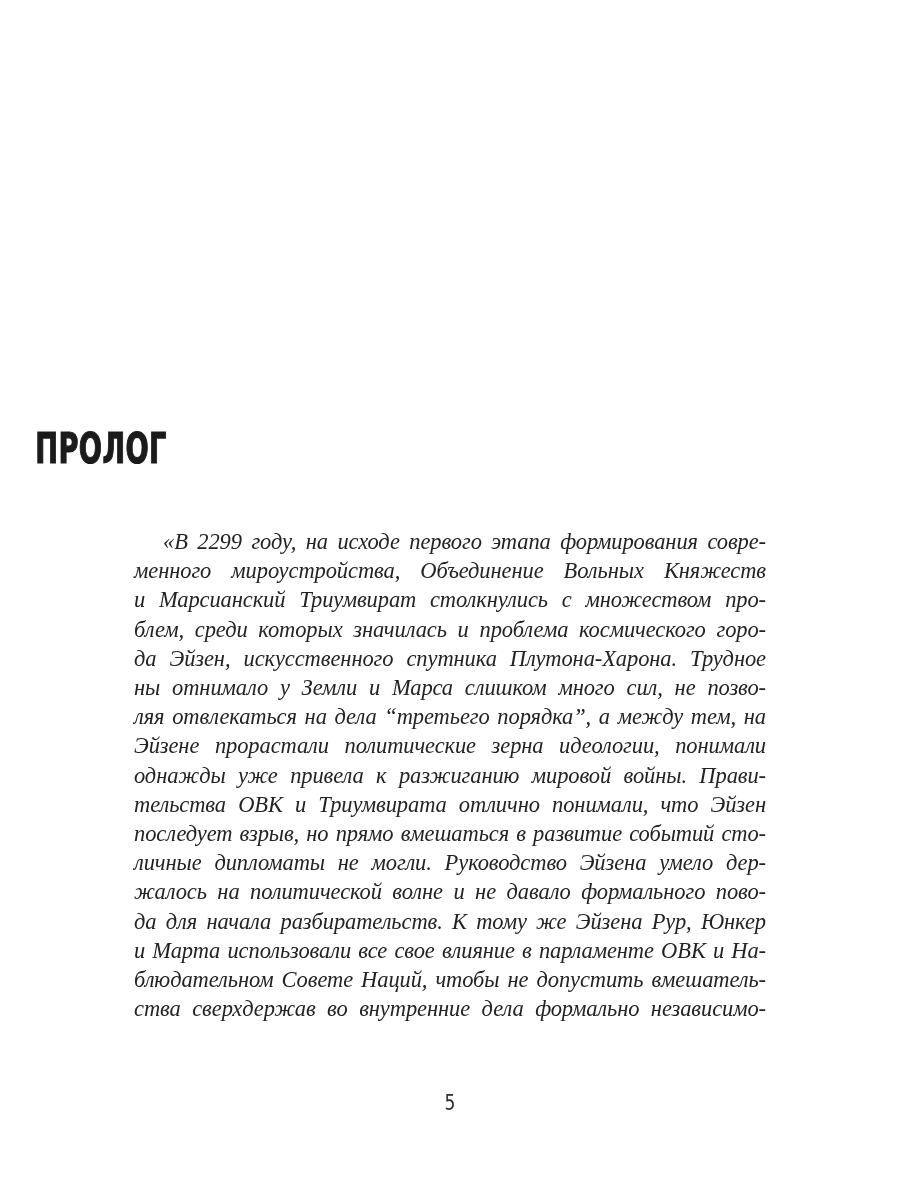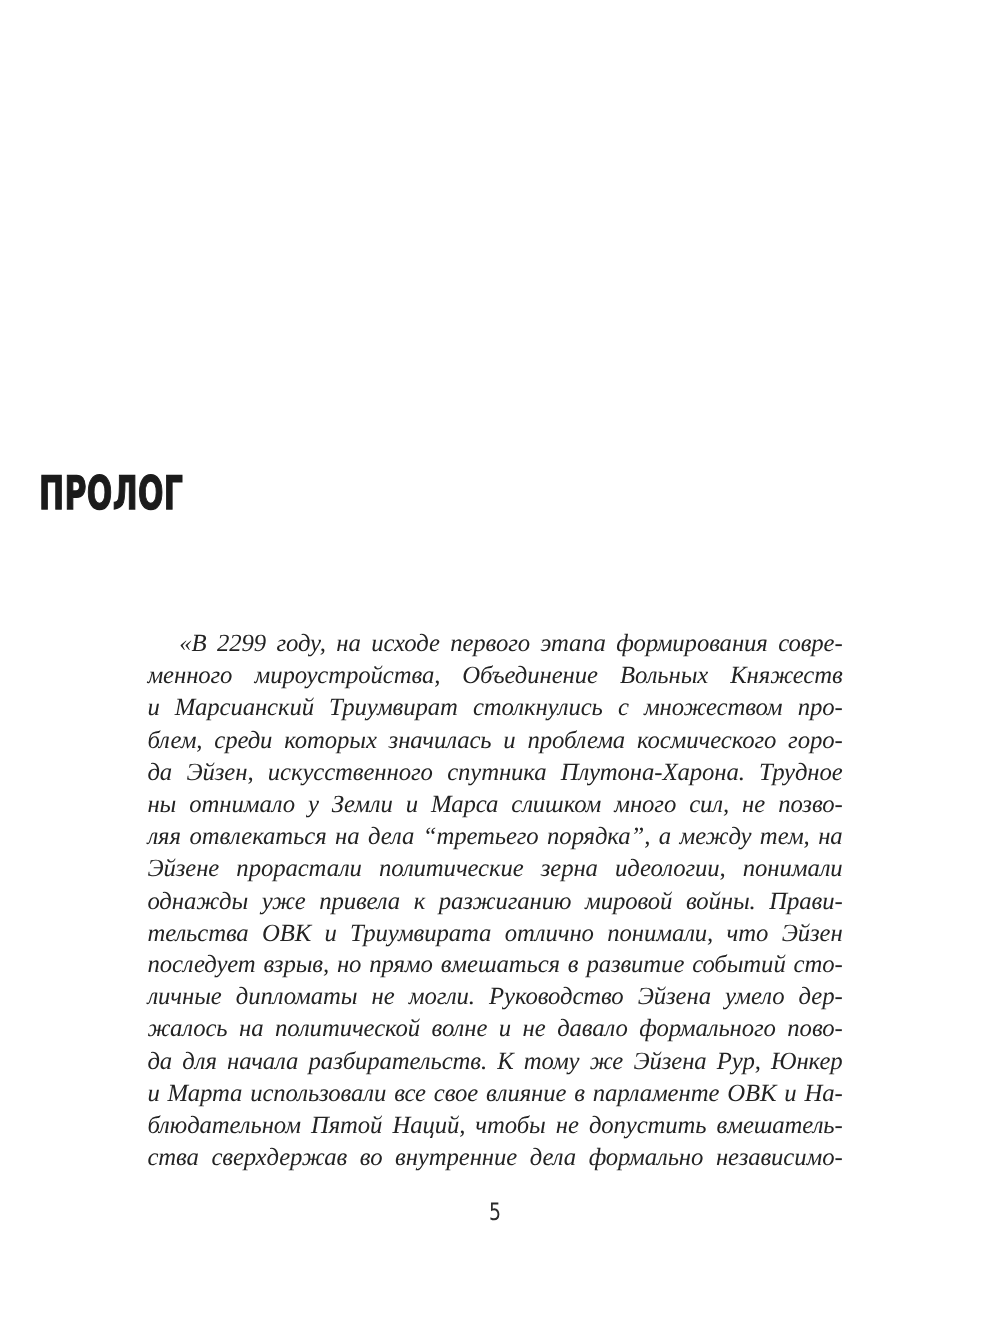--- a/index.html
+++ b/index.html
@@ -74,35 +74,35 @@
     transform-origin: center top;
   }
 </style>
 </head>
 <body>
 
 <div class="page" style="background: rgb(255, 255, 255);">
 
   <h1 class="chapter-title"><span class="condensed">ПРОЛОГ</span></h1>
 
-  <div class="text-block" style="color: rgb(35, 35, 35); margin-top: 43px;">
+  <div class="text-block" style="color: rgb(35, 35, 35);">
       <p class="body-line">«В 2299 году, на исходе первого этапа формирования совре-</p>
       <p class="body-line">менного мироустройства, Объединение Вольных Княжеств</p>
       <p class="body-line">и Марсианский Триумвират столкнулись с множеством про-</p>
       <p class="body-line">блем, среди которых значилась и проблема космического горо-</p>
       <p class="body-line">да Эйзен, искусственного спутника Плутона-Харона. Трудное</p>
       <p class="body-line">ны отнимало у Земли и Марса слишком много сил, не позво-</p>
       <p class="body-line">ляя отвлекаться на дела “третьего порядка”, а между тем, на</p>
       <p class="body-line">Эйзене прорастали политические зерна идеологии, понимали</p>
       <p class="body-line">однажды уже привела к разжиганию мировой войны. Прави-</p>
       <p class="body-line">тельства ОВК и Триумвирата отлично понимали, что Эйзен</p>
       <p class="body-line">последует взрыв, но прямо вмешаться в развитие событий сто-</p>
       <p class="body-line">личные дипломаты не могли. Руководство Эйзена умело дер-</p>
       <p class="body-line">жалось на политической волне и не давало формального пово-</p>
       <p class="body-line">да для начала разбирательств. К тому же Эйзена Рур, Юнкер</p>
       <p class="body-line">и Марта использовали все свое влияние в парламенте ОВК и На-</p>
-      <p class="body-line">блюдательном Пятой Наций, чтобы не допустить вмешатель-</p>
+      <p class="body-line">блюдательном Совете Наций, чтобы не допустить вмешатель-</p>
       <p class="body-line">ства сверхдержав во внутренние дела формально независимо-</p>
     </div>
 
   <div class="page-number"><span class="condensed-num">5</span></div>
 
 </div>
 
 </body></html>

